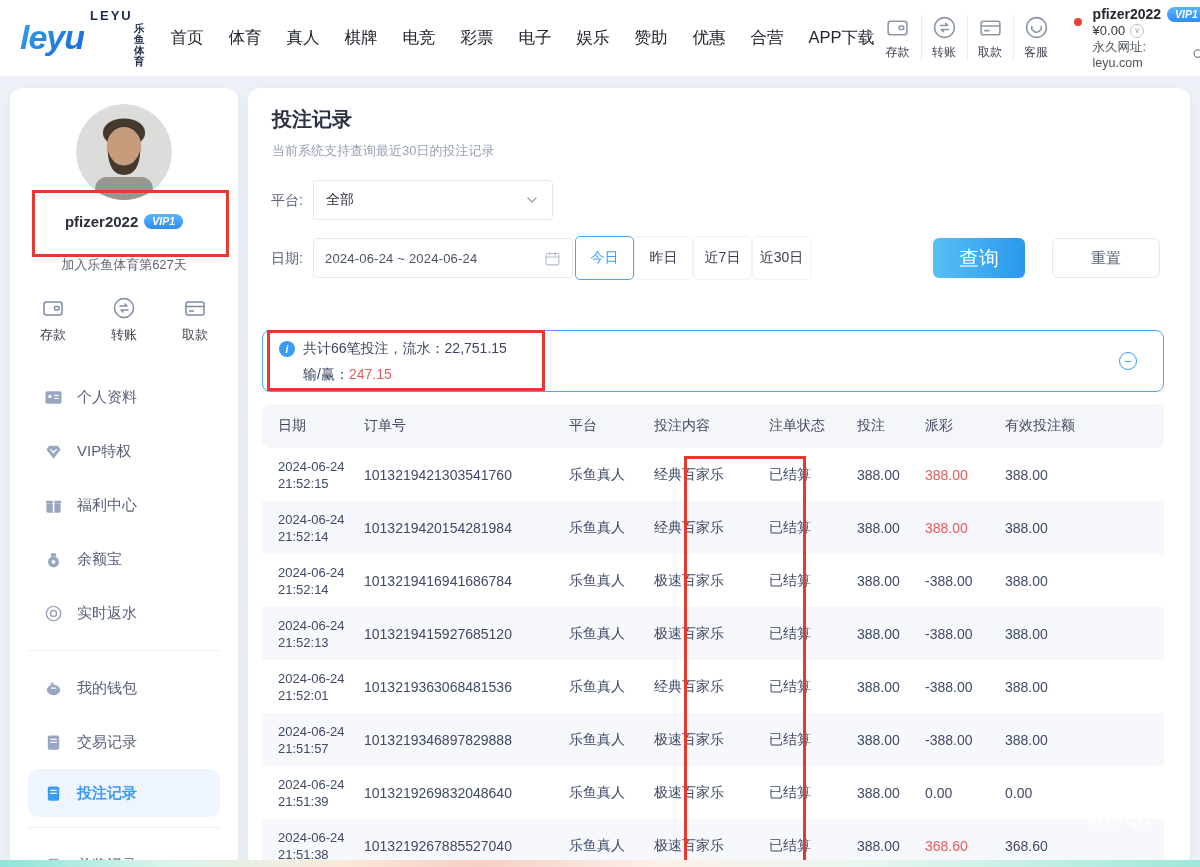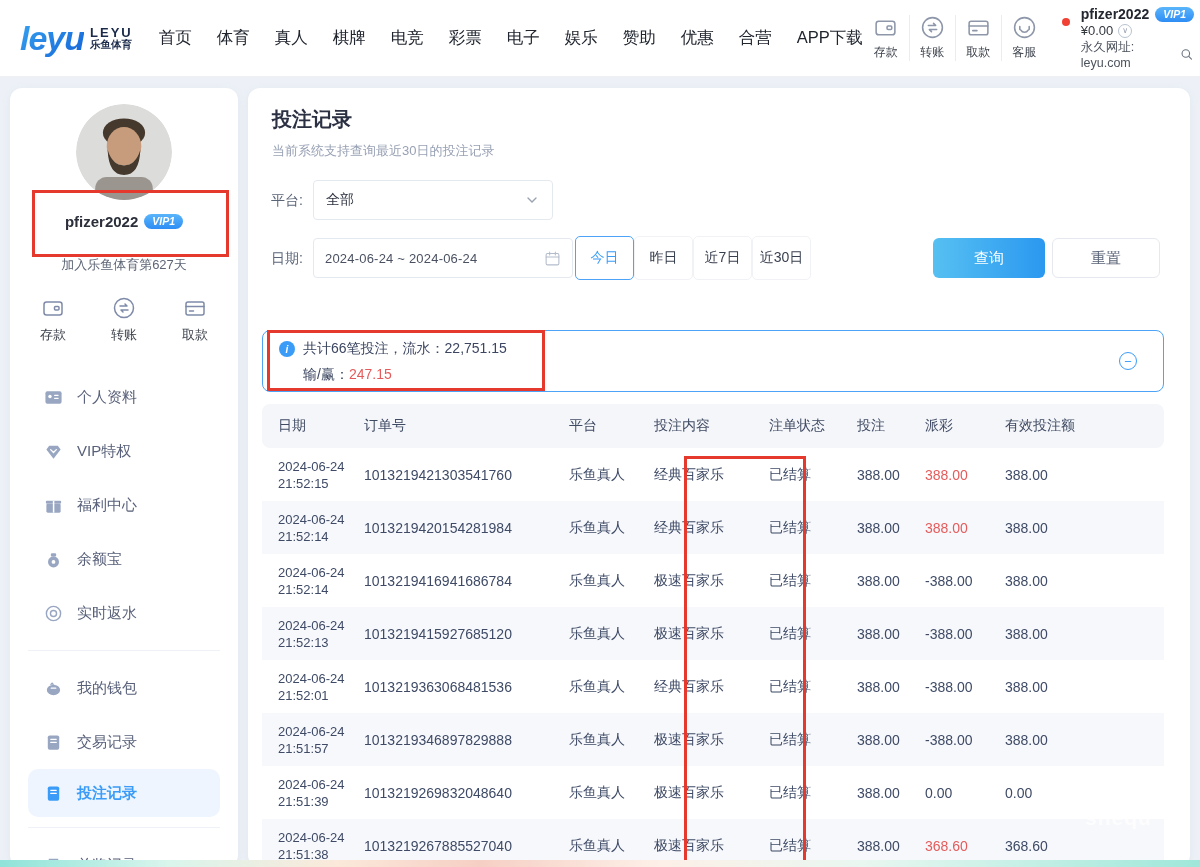--- a/index.html
+++ b/index.html
@@ -9,21 +9,21 @@
 
   
   .navbar { position:absolute; top:0; left:0; width:1200px; height:76px; background:#fff;
             display:flex; align-items:center; box-shadow:0 1px 0 #eef0f4; z-index:5; }
   .logo { display:flex; align-items:center; margin-left:20px; cursor:pointer; }
   .logo-main { font-size:34px; font-weight:800; font-style:italic; letter-spacing:-1px;
                background:linear-gradient(135deg,#36a3f0,#1565d8); -webkit-background-clip:text;
                background-clip:text; color:transparent; }
   .logo-sub { margin-left:6px; line-height:1.05; color:#1b2a4a; }
   .logo-sub .l1 { font-size:13px; font-weight:800; letter-spacing:2px; }
-  .logo-sub .l2 { font-size:10.5px; font-weight:700; }
+  .logo-sub .l2 { font-size:10.5px; font-weight:700;margin-left:44px; }
   .nav-menu { display:flex; margin-left:26px; gap:25px; }
   .nav-item { font-size:16.5px; color:#20252e; cursor:pointer; white-space:nowrap; }
   .nav-spacer { flex:1; }
   .quick-actions { display:flex; align-items:center; margin-right:10px; }
   .qa { display:flex; flex-direction:column; align-items:center; width:46px; cursor:pointer; }
   .qa + .qa { border-left:1px solid #ececec; }
   .qa svg { width:25px; height:25px; stroke:#8d97a9; fill:none; stroke-width:1.5; stroke-linecap:round; stroke-linejoin:round; }
   .qa .qa-label { font-size:12px; color:#3c414b; margin-top:4px; }
   .nav-avatar-wrap { position:relative; width:44px; height:44px; margin:0 10px 0 14px; cursor:pointer; }
   .avatar-circle { width:100%; height:100%; border-radius:50%; overflow:hidden; display:block; }
@@ -76,22 +76,22 @@
   .select-box svg { width:16px; height:16px; stroke:#99a2b1; fill:none; stroke-width:2; stroke-linecap:round; }
   .date-box { position:absolute; left:65px; top:150px; width:260px; height:40px; border:1px solid #e4e8ef;
               border-radius:4px; display:flex; align-items:center; padding:0 11px; cursor:text; }
   .date-value { font-size:13px; color:#4a5161; flex:1; letter-spacing:.2px; }
   .date-box svg { width:17px; height:17px; stroke:#b4bccb; fill:none; stroke-width:1.5; stroke-linecap:round; }
   .range-group { position:absolute; left:327px; top:148px; display:flex; }
   .range-btn { width:59px; height:44px; background:#fff; border:1px solid #f0f2f6; border-radius:5px;
                font-size:14px; color:#383f4e; display:flex; align-items:center; justify-content:center;
                cursor:pointer; }
   .range-btn.active { border:1px solid #4da3f7; color:#3b9cf8; position:relative; z-index:2; }
-  .query-btn { position:absolute; left:685px; top:150px; width:112px; height:40px; border:none; border-radius:6px;
-               background:linear-gradient(90deg,#56c0f2,#2b98f0); color:#fff; font-size:15px; cursor:pointer;
+  .query-btn { position:absolute; left:685px; top:150px; width:92px; height:40px; border:none; border-radius:6px;
+               background:linear-gradient(90deg,#56c0f2,#2b98f0); color:#fff; font-size:20px; cursor:pointer;
                font-family:inherit; }
   .reset-btn { position:absolute; left:804px; top:150px; width:108px; height:40px; border:1px solid #e5e8ee;
                border-radius:6px; background:#fff; color:#5a6478; font-size:15px; cursor:pointer; font-family:inherit; }
 
   .summary-box { position:absolute; left:14px; top:242px; width:902px; height:62px; border:1px solid #4da3f7;
                  border-radius:8px; }
   .summary-line1 { position:absolute; left:16px; top:9px; display:flex; align-items:center; gap:8px;
                    font-size:14px; color:#3c4660; }
   .info-icon { width:16px; height:16px; border-radius:50%; background:#3b9cf8; color:#fff; font-size:10px;
                font-style:italic; font-weight:700; display:inline-flex; align-items:center; justify-content:center; }

